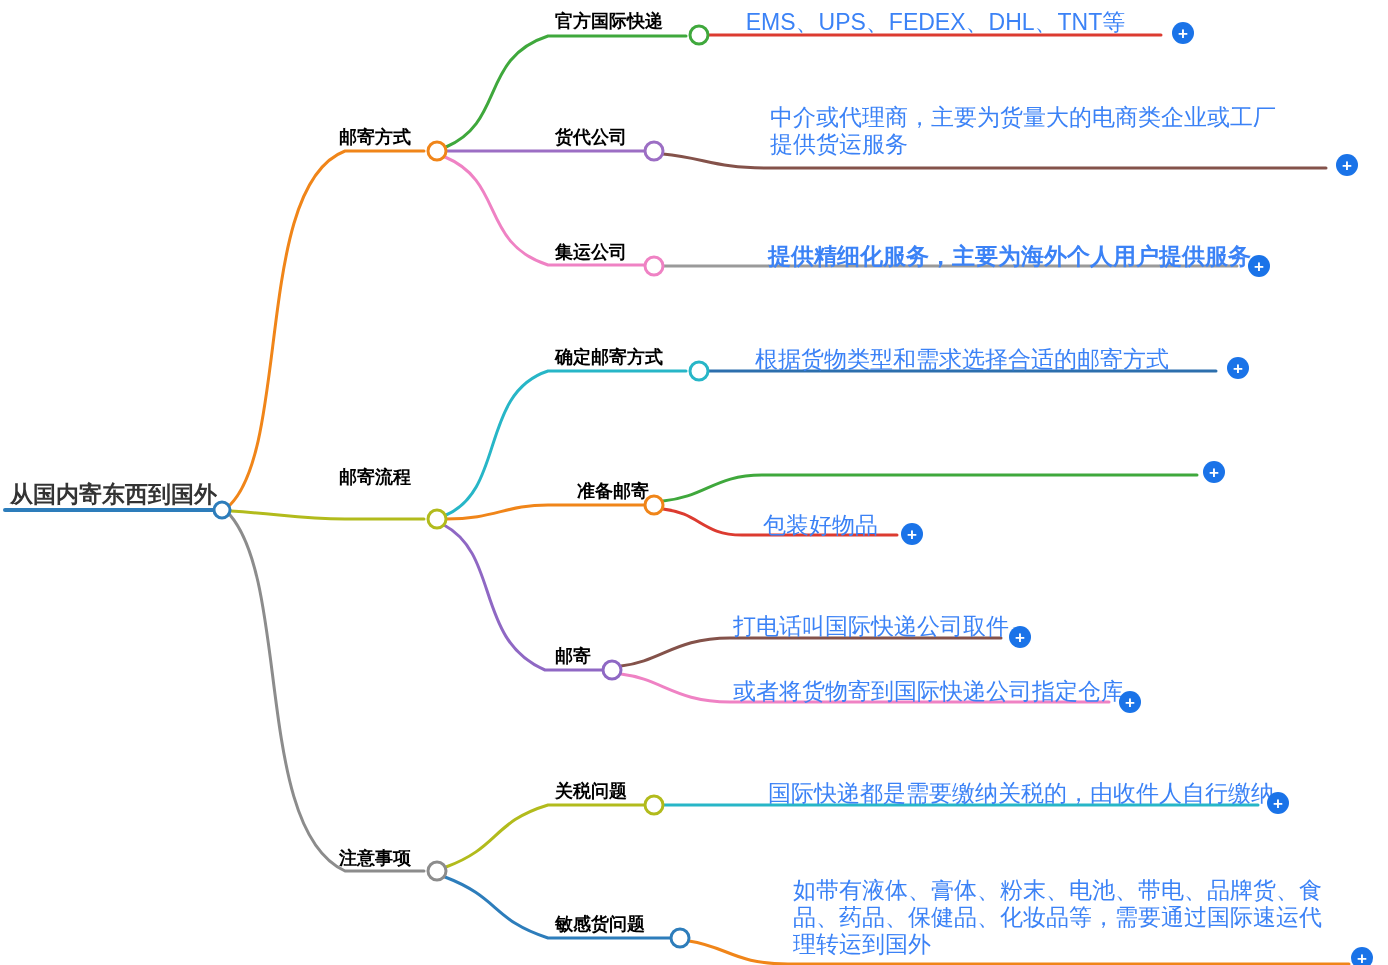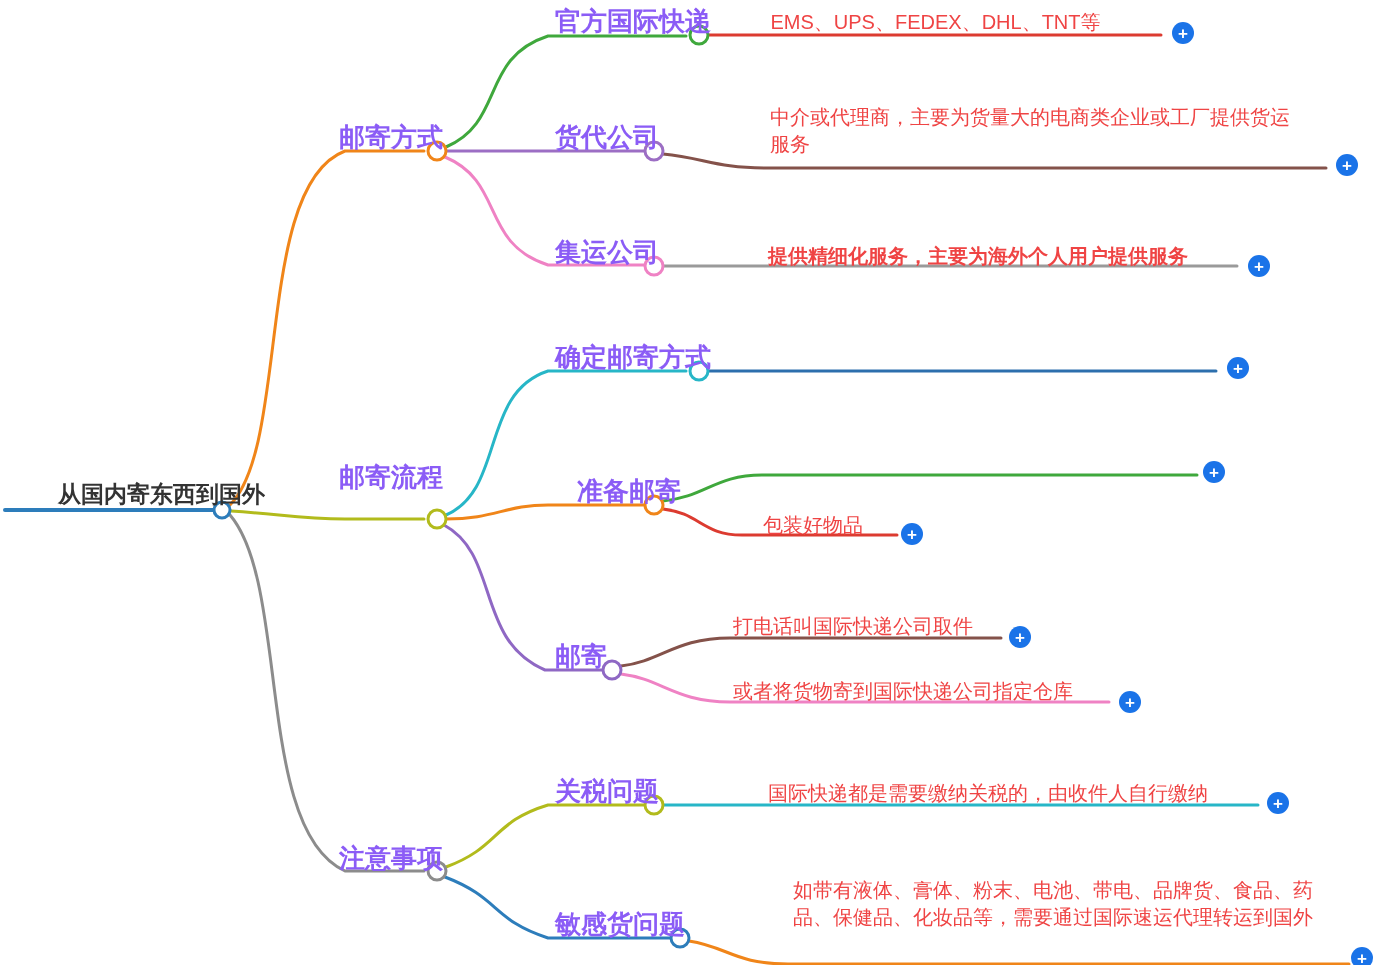--- a/index.html
+++ b/index.html
@@ -7,30 +7,30 @@
     position:relative;
     width:1388px;height:965px;
     background:#ffffff;
     overflow:hidden;
     font-family:"Liberation Sans","DejaVu Sans",sans-serif;
   }
   .edges{position:absolute;left:0;top:0;}
   .label{
     position:absolute;
     font-weight:bold;
-    font-size:26px;
-    color:#8b5cf6;
+    font-size:18px;
+    color:#000000;
     white-space:nowrap;
     line-height:24px;
   }
-  .root-label{font-size:23px;color:#333333;margin-left:48px;}
+  .root-label{font-size:23px;color:#333333;}
   .leaf{
     position:absolute;
-    font-size:20px;
-    color:#ef4444;
+    font-size:23px;
+    color:#3b82f6;
     line-height:27px;
     white-space:nowrap;
   }
   .leaf.wrap{white-space:normal;}
   .leaf.center{text-align:center;}
   .plus{
     position:absolute;
     width:22px;height:22px;
     border-radius:50%;
     background:#1a73e8;
@@ -103,20 +103,21 @@
   <div class="label" style="left:555px;top:240px;">集运公司</div>
   <div class="label" style="left:555px;top:345px;">确定邮寄方式</div>
   <div class="label" style="left:555px;top:479px;margin-left:22px;">准备邮寄</div>
   <div class="label" style="left:555px;top:644px;">邮寄</div>
   <div class="label" style="left:555px;top:779px;">关税问题</div>
   <div class="label" style="left:555px;top:912px;">敏感货问题</div>
 
   <div class="leaf center" style="left:708px;top:9px;width:455px;">EMS、UPS、FEDEX、DHL、TNT等</div>
   <div class="leaf wrap" style="left:770px;top:104px;width:525px;">中介或代理商，主要为货量大的电商类企业或工厂提供货运服务</div>
   <div class="leaf" style="left:768px;top:243px;font-weight:bold;">提供精细化服务，主要为海外个人用户提供服务</div>
+  <div class="leaf center" style="left:708px;top:346px;width:508px;">根据货物类型和需求选择合适的邮寄方式</div>
   <div class="leaf" style="left:763px;top:512px;">包装好物品</div>
   <div class="leaf" style="left:733px;top:613px;">打电话叫国际快递公司取件</div>
   <div class="leaf" style="left:733px;top:678px;">或者将货物寄到国际快递公司指定仓库</div>
   <div class="leaf" style="left:768px;top:780px;">国际快递都是需要缴纳关税的，由收件人自行缴纳</div>
   <div class="leaf wrap" style="left:793px;top:877px;width:545px;">如带有液体、膏体、粉末、电池、带电、品牌货、食品、药品、保健品、化妆品等，需要通过国际速运代理转运到国外</div>
 
   <div class="plus" style="left:1172px;top:22px;">
       <span>+</span>
     </div>
   <div class="plus" style="left:1336px;top:154px;">

